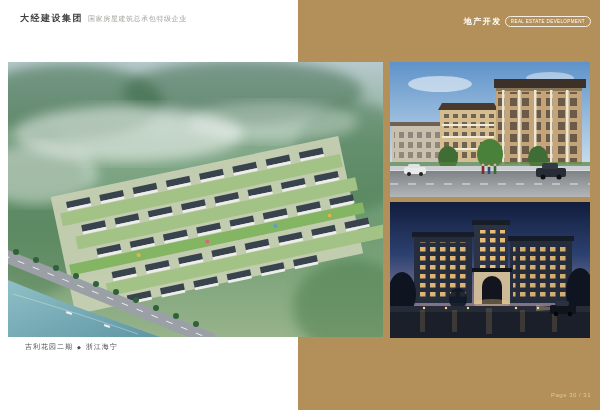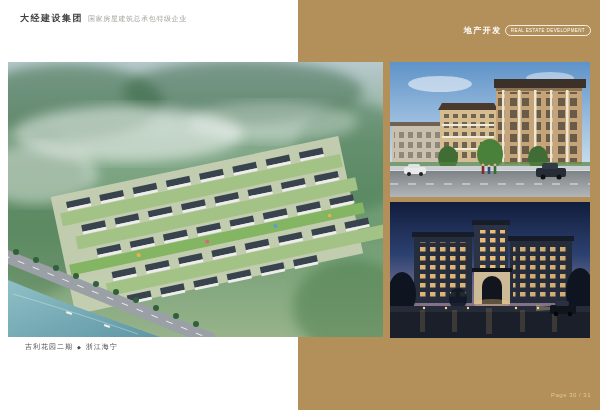--- a/index.html
+++ b/index.html
@@ -4,21 +4,21 @@
 <style>
   html,body{margin:0;padding:0;}
   .page{position:relative;width:600px;height:410px;overflow:hidden;background:#ffffff;
         font-family:"Liberation Sans", sans-serif;}
   .gold-panel{position:absolute;left:298px;top:0;width:302px;height:410px;background:#b3905a;}
   
   .company-name{position:absolute;left:20px;top:12px;font-size:9px;font-weight:bold;
         color:#3f3f3f;letter-spacing:1.5px;}
   .company-tagline{position:absolute;left:88px;top:14px;font-size:7px;color:#a3a09b;
         letter-spacing:0.6px;}
-  .section-header{position:absolute;right:9px;top:25px;display:flex;align-items:center;gap:3px;}
+  .section-header{position:absolute;right:9px;top:16px;display:flex;align-items:center;gap:3px;}
   .section-cn{font-size:8px;font-weight:bold;color:#ffffff;letter-spacing:1.5px;}
   .section-pill{display:inline-flex;align-items:center;justify-content:center;height:9px;
         padding:0 5px;border:1px solid rgba(255,255,255,.85);border-radius:6px;
         font-size:4.5px;color:#ffffff;letter-spacing:.4px;white-space:nowrap;}
   
   .photo{position:absolute;overflow:hidden;}
   .photo svg{display:block;width:100%;height:100%;}
   .aerial{left:8px;top:62px;width:375px;height:275px;}
   .photo-top{left:390px;top:62px;width:200px;height:135px;}
   .photo-bottom{left:390px;top:202px;width:200px;height:136px;}

